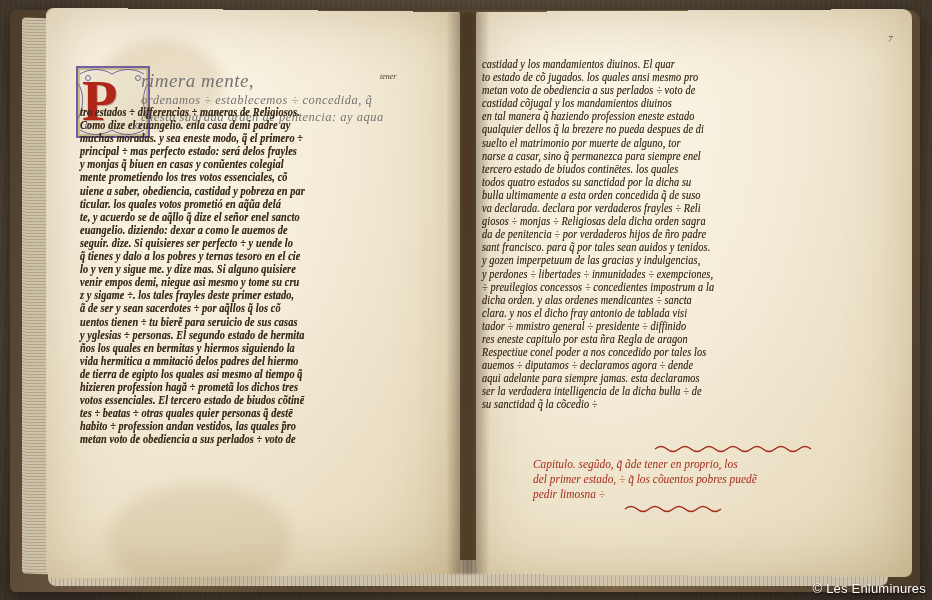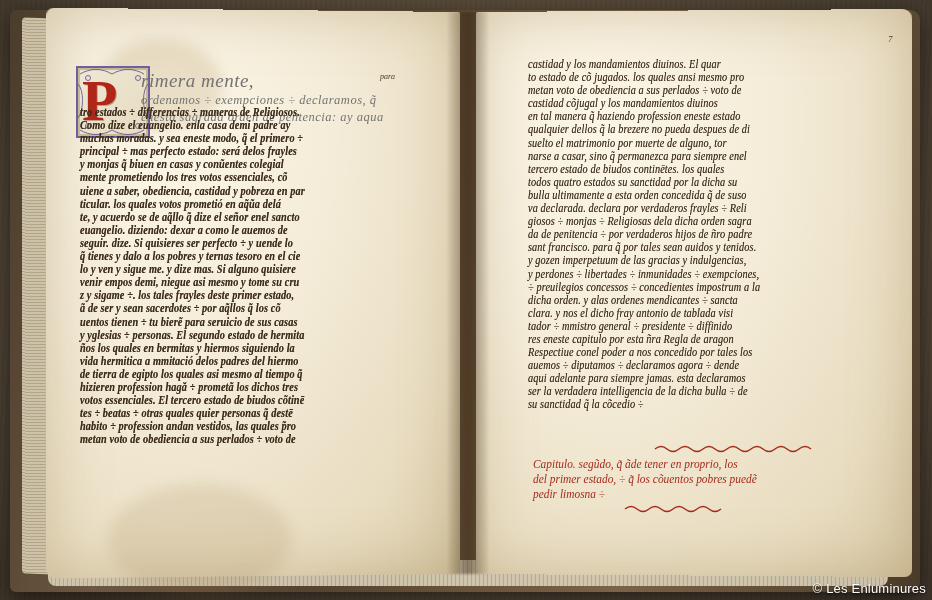--- a/index.html
+++ b/index.html
@@ -127,21 +127,21 @@
     color: #3a2a18;
     font-family: "Liberation Serif", serif;
   }
   .left-text {
     left: 72px;
     top: 100px;
     width: 355px;
     font-weight: bold;
   }
   .right-text {
-    left: 520px;
+    left: 474px;
     top: 52px;
     width: 378px;
   }
   .line {
     font-size: 10.3px;
     line-height: 13.1px;
     letter-spacing: .1px;
     white-space: nowrap;
     transform: scaleY(1.16);
     transform-origin: left top;
@@ -298,24 +298,24 @@
         <path d="M72 18 C66 24, 66 44, 72 52"></path>
         <circle cx="12" cy="12" r="2.5"></circle>
         <circle cx="62" cy="12" r="2.5"></circle>
         <circle cx="12" cy="60" r="2.5"></circle>
         <circle cx="62" cy="60" r="2.5"></circle>
       </svg>
     </div>
 
     <div class="left-head">
       <div class="head-line">rimera mente,</div>
-      <div class="head-line small">ordenamos ÷ exempciones ÷ declaramos, q̃</div>
+      <div class="head-line small">ordenamos ÷ establecemos ÷ concedida, q̃</div>
       <div class="head-line small">enesta sagrada orden de peñtencia: ay aqua</div>
     </div>
-    <div class="head-note">para</div>
+    <div class="head-note">tener</div>
 
     <div class="textblock left-text">
       <div class="line">tro estados ÷ differencias ÷ maneras de Religiosos.</div>
       <div class="line">Como dize el euangelio. enla casa demi padre ay</div>
       <div class="line">muchas moradas. y sea eneste modo, q̃ el primero ÷</div>
       <div class="line">principal ÷ mas perfecto estado: será delos frayles</div>
       <div class="line">y monjas q̃ biuen en casas y conũentes colegial</div>
       <div class="line">mente prometiendo los tres votos essenciales, cõ</div>
       <div class="line">uiene a saber, obediencia, castidad y pobreza en par</div>
       <div class="line">ticular. los quales votos prometió en aq̃ũa delá</div>

